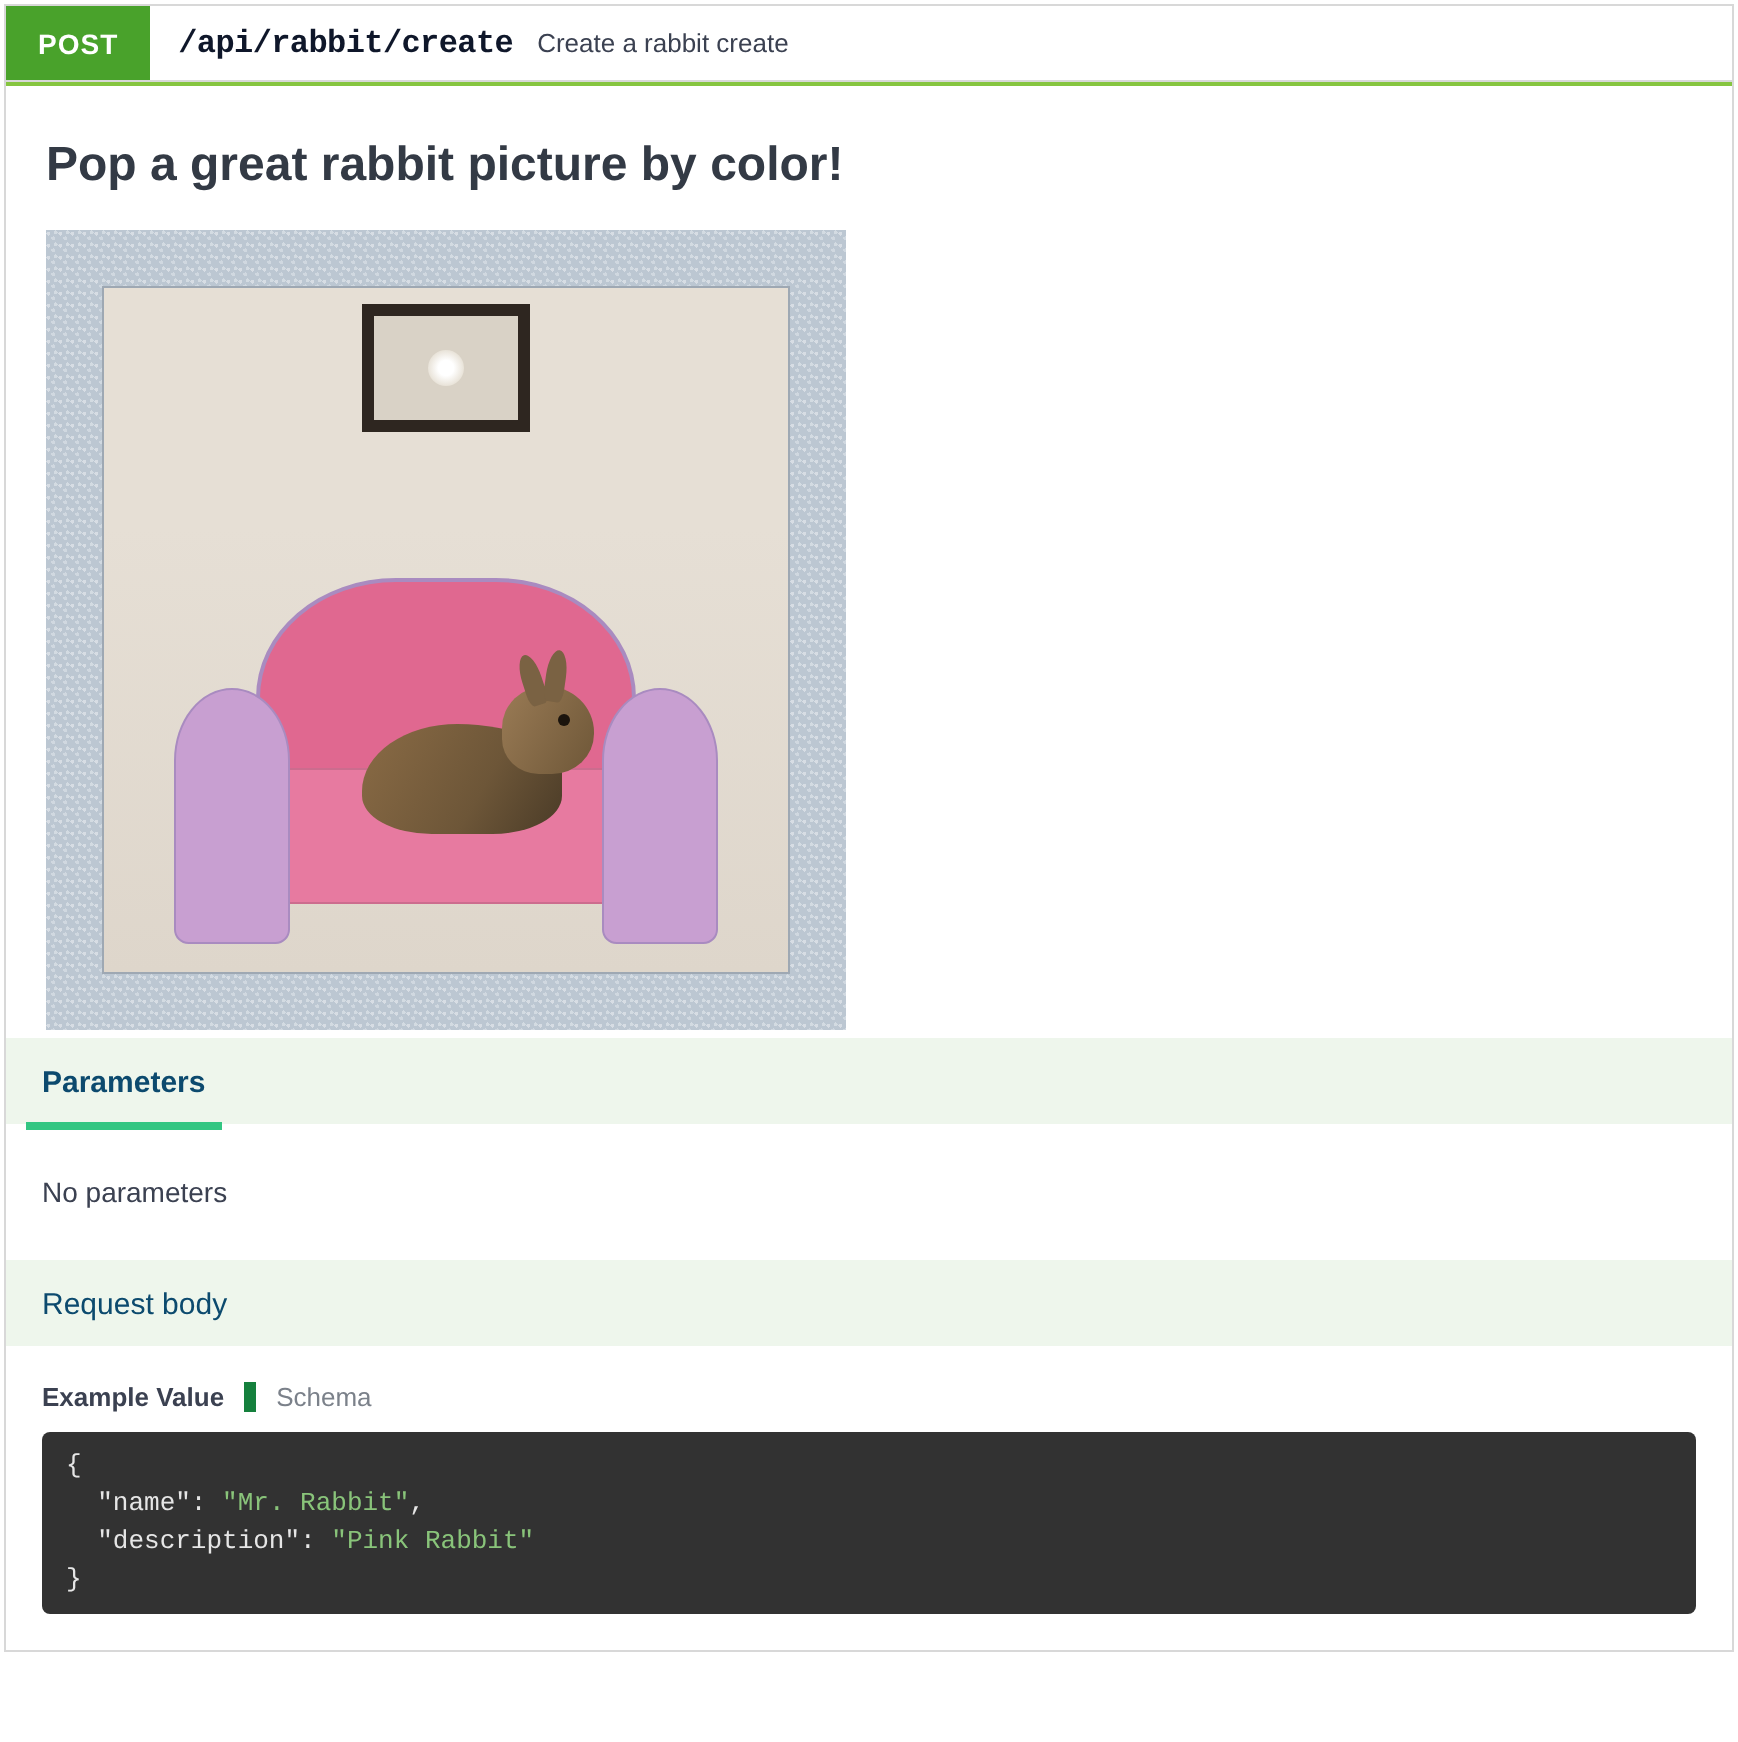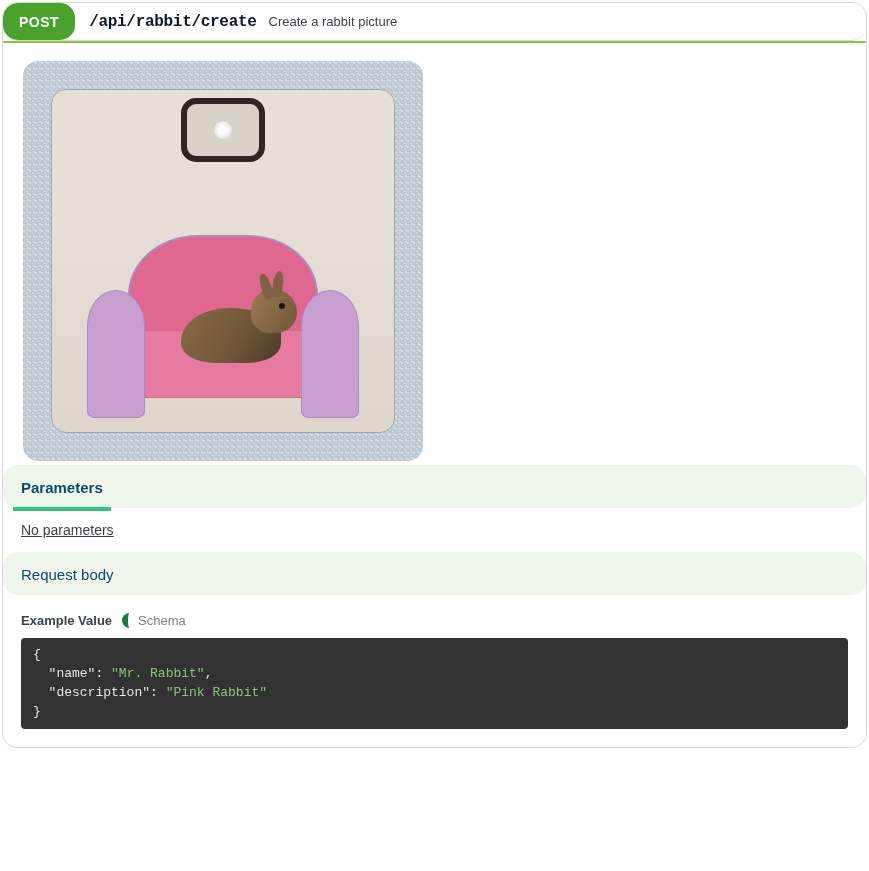--- a/index.html
+++ b/index.html
@@ -1,15 +1,15 @@
 <!DOCTYPE html>
 <html><head>
 <meta charset="utf-8">
 <style>
-  * { box-sizing: border-box; border-radius: 15px; }
+  * { box-sizing: border-box; }
   body {
     margin: 0;
     padding: 0;
     font-family: -apple-system, BlinkMacSystemFont, "Segoe UI", "Helvetica Neue", Arial, sans-serif;
     background: #fff;
     color: #3b4151;
   }
   .panel {
     border: 1px solid #d8d8d8;
     margin: 2px;
@@ -180,24 +180,23 @@
   .section-header.tab-under::after {
     content: '';
     position: absolute;
     left: 10px;
     bottom: -3px;
     width: 98px;
     height: 4px;
     background: #32c682;
   }
   .section-body {
-    padding: 14px 18px;
+    padding: 26px 18px;
     font-size: 14px;
     color: #3b4151;
-    text-decoration: underline;
   }
   .tabs {
     display: flex;
     gap: 0;
     padding: 18px 18px 10px 18px;
     font-size: 13px;
     align-items: center;
   }
   .tab {
     padding: 0 10px 0 0;
@@ -225,25 +224,26 @@
   .tok-punc { color: #e6e6e6; }
 </style>
 </head>
 <body>
 
 <div class="panel">
 
   <div class="op-header">
     <div class="method">POST</div>
     <div class="path">/api/rabbit/create</div>
-    <div class="summary">Create a rabbit picture</div>
+    <div class="summary">Create a rabbit create</div>
   </div>
   <div class="accent-line"></div>
 
   <div class="op-body">
+    <h2>Pop a great rabbit picture by color!</h2>
 
     <div class="img-frame">
       <div class="img-inner">
         <div class="pic-frame"></div>
         <div class="chair">
           <div class="chair-back"></div>
           <div class="chair-seat"></div>
           <div class="chair-arm left"></div>
           <div class="chair-arm right"></div>
           <div class="rabbit">

